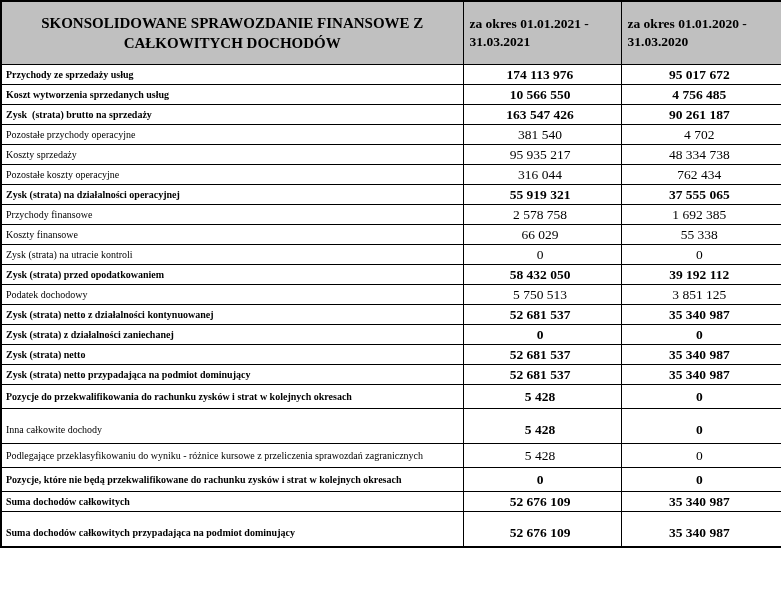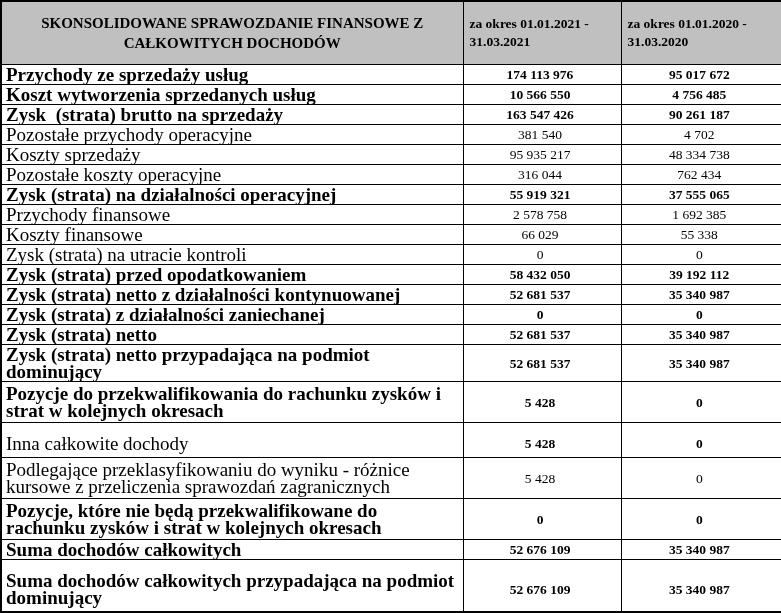--- a/index.html
+++ b/index.html
@@ -39,21 +39,21 @@
   }
   th.period{
     background:var(--header-bg);
     font-size:13.5px;
     font-weight:bold;
     text-align:left;
     padding:13px 6px;
     line-height:1.35;
   }
   td.label{
-    font-size:19px;
+    font-size:10px;
     text-align:left;
     padding:1px 5px 1px 4px;
     line-height:17px;
     height:20px;
     white-space:pre-wrap;
   }
   td.num{
     font-size:13.5px;
     text-align:center;
     padding:1px 8px 1px 4px;
@@ -142,20 +142,25 @@
     <td class="num">0</td>
     <td class="num">0</td>
   </tr>
 
   <tr class="label-bold values-bold">
     <td class="label">Zysk (strata) przed opodatkowaniem</td>
     <td class="num">58 432 050</td>
     <td class="num">39 192 112</td>
   </tr>
 
+  <tr>
+    <td class="label">Podatek dochodowy</td>
+    <td class="num">5 750 513</td>
+    <td class="num">3 851 125</td>
+  </tr>
 
   <tr class="label-bold values-bold">
     <td class="label">Zysk (strata) netto z działalności kontynuowanej</td>
     <td class="num">52 681 537</td>
     <td class="num">35 340 987</td>
   </tr>
 
   <tr class="label-bold values-bold">
     <td class="label">Zysk (strata) z działalności zaniechanej</td>
     <td class="num">0</td>

